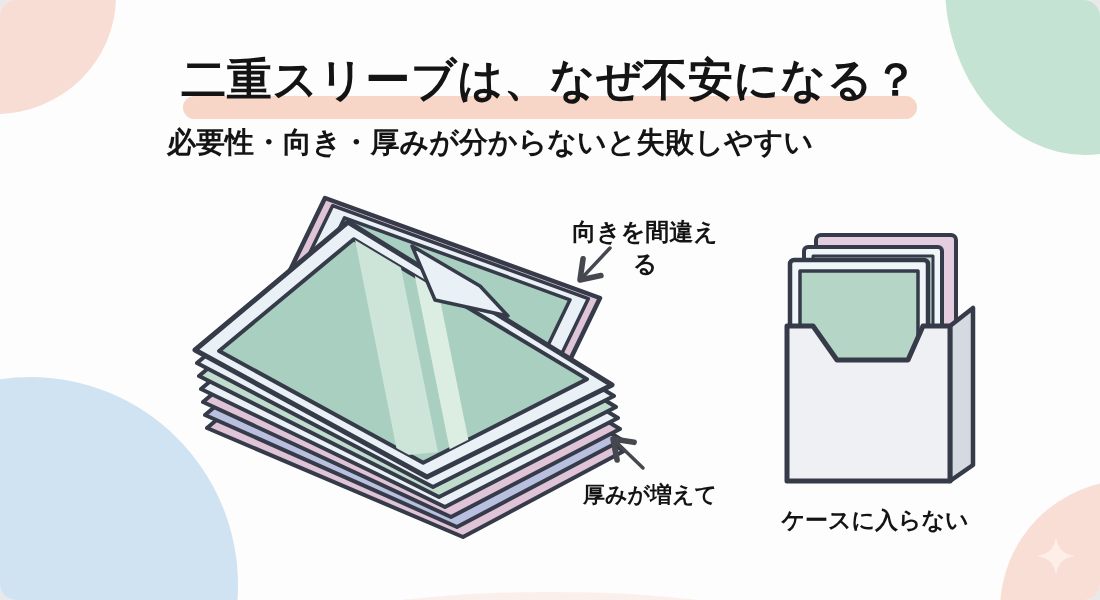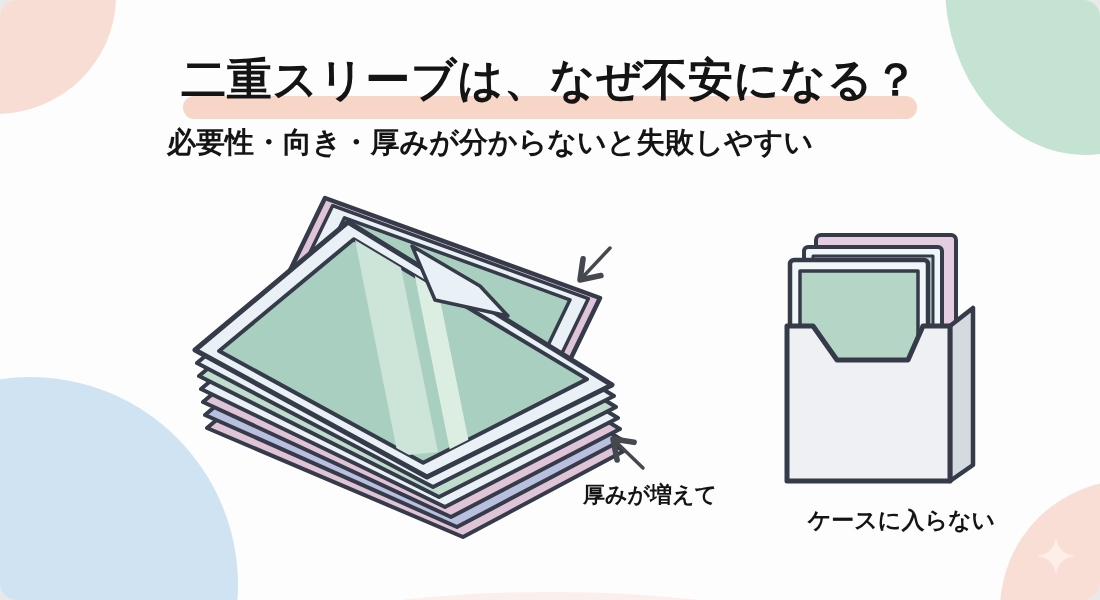--- a/index.html
+++ b/index.html
@@ -24,21 +24,21 @@
     position:absolute;left:0;top:56px;width:1100px;text-align:center;
     font-size:45px;font-weight:800;line-height:1.06;letter-spacing:.5px;z-index:2;
   }
   #subtitle{
     position:absolute;left:0;top:123px;width:980px;text-align:center;
     font-size:29px;font-weight:700;z-index:2;
   }
   .ann{position:absolute;font-weight:700;z-index:3;}
   #ann-orientation{left:560px;top:216px;width:170px;text-align:center;font-size:24px;}
   #ann-thickness{left:570px;top:473px;width:160px;text-align:center;font-size:22px;line-height:27px;margin-top:8px;}
-  #case-caption{position:absolute;left:755px;top:505px;width:240px;text-align:right;
+  #case-caption{position:absolute;left:755px;top:505px;width:240px;text-align:center;
     font-size:23px;font-weight:700;z-index:3;}
   .ill{position:absolute;}
   #stack-svg{left:170px;top:190px;}
   #case-svg{left:760px;top:218px;}
   .arrow-svg{position:absolute;z-index:3;}
   #arrow-orientation{left:566px;top:246px;}
   #arrow-thickness{left:600px;top:430px;}
   #sparkle{position:absolute;left:1037px;top:537px;z-index:2;}
 </style>
 </head>
@@ -100,20 +100,21 @@
       </g>
       <g>
         <rect x="30" y="42" width="138" height="150" rx="4" stroke-width="4.5" style="fill:var(--card-white)"></rect>
         <rect x="40" y="53" width="118" height="139" stroke-width="3.5" style="fill:var(--card-mint-front)"></rect>
       </g>
       <path d="M190,108 L213,90 L213,247 L190,263 Z" stroke-width="4.5" style="fill:var(--case-side)"></path>
       <path d="M27,108 L53,108 L77,142 L148,142 L163,108 L190,108 L190,263 L27,263 Z" stroke-width="5" style="fill:var(--case-front)"></path>
     </g>
   </svg>
 
+  <div class="ann" id="ann-orientation">向きを間違える</div>
   <svg id="arrow-orientation" class="arrow-svg" width="50" height="45" viewBox="0 0 50 45">
     <defs>
       <marker id="ah1" markerWidth="9" markerHeight="9" refX="6" refY="4.5" orient="auto">
         <path d="M1,1 L6,4.5 L1,8" fill="none" style="stroke:var(--arrow)" stroke-width="1.6" stroke-linecap="round" stroke-linejoin="round"></path>
       </marker>
     </defs>
     <line x1="44" y1="2" x2="14" y2="34" style="stroke:var(--arrow)" stroke-width="3.5" stroke-linecap="round" marker-end="url(#ah1)"></line>
   </svg>
 
   <div class="ann" id="ann-thickness">

